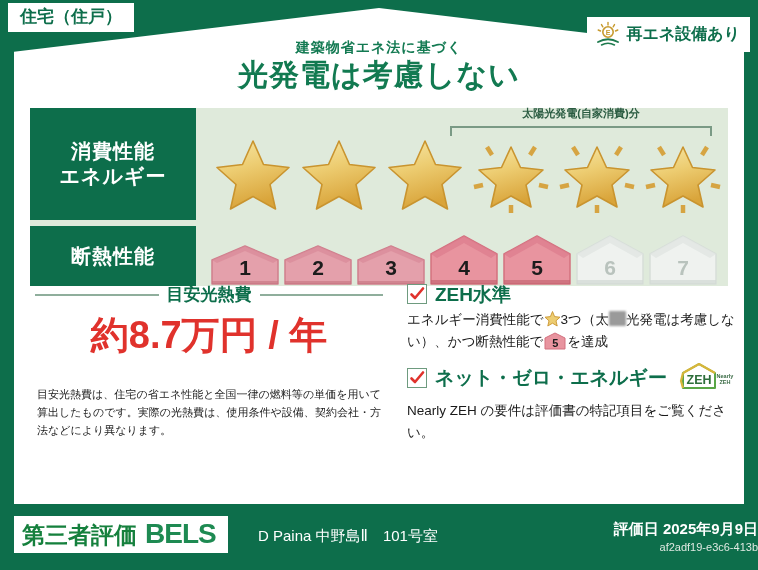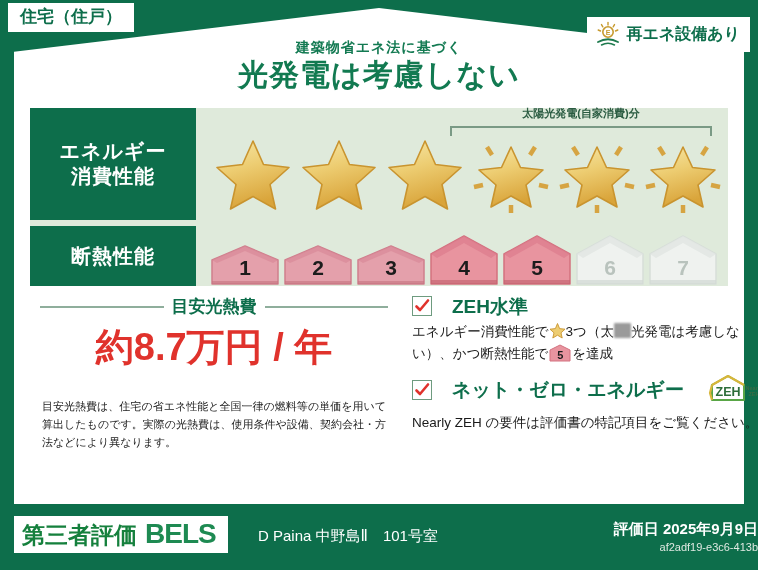--- a/index.html
+++ b/index.html
@@ -122,22 +122,23 @@
   .seg svg{display:block;}
   .seg .num{
     position:absolute;left:0;right:0;bottom:8px;text-align:center;
     font-size:21px;font-weight:bold;line-height:1;
   }
   .seg.on .num{color:#1c1c1c;}
   .seg.off .num{color:#b9c3bd;}
 
   
   .cols{
-    position:absolute;left:16px;top:194px;width:700px;height:196px;
+    position:absolute;left:16px;top:182px;width:700px;height:196px;
     display:flex;
+    justify-content:center;
   }
   .col-left{width:368px;flex:0 0 368px;position:relative;padding-top:4px;}
   .col-right{flex:1;position:relative;padding-top:2px;padding-left:14px;box-sizing:border-box;}
 
   .cost-head{
     display:flex;align-items:center;gap:8px;justify-content:center;
     padding:0 10px;
   }
   .cost-head .line{flex:1;height:2px;background:#8fae9c;}
   .cost-head .t{
@@ -147,21 +148,21 @@
     text-align:center;margin-top:12px;
     font-size:38px;font-weight:bold;color:#e0322c;letter-spacing:0px;line-height:1.1;
   }
   .cost-note{
     margin-top:28px;padding:0 12px;
     font-size:11px;color:#222222;line-height:1.65;text-align:justify;
   }
 
   .check-item{margin-bottom:4px;}
   .check-head{
-    display:flex;align-items:center;gap:20px;
+    display:flex;align-items:center;gap:8px;
   }
   .checkbox{
     width:20px;height:20px;flex:0 0 20px;
     border:1.5px solid #6e9b7f;background:#ffffff;
     position:relative;box-sizing:border-box;
   }
   .checkbox svg{position:absolute;left:1px;top:1px;}
   .check-title{
     font-size:19px;font-weight:bold;color:#0d6e4b;white-space:nowrap;line-height:1;
   }
@@ -250,22 +251,22 @@
     <div class="title-sub">建築物省エネ法に基づく</div>
     <div class="title-main">光発電は考慮しない</div>
   </div>
 
   <div class="card">
 
     <div class="perf">
 
       <div class="row energy-row">
         <div class="row-label">
+          <div>消費性能</div>
           <div>エネルギー</div>
-          <div>消費性能</div>
         </div>
         <div class="row-body">
           <div class="solar-caption">太陽光発電(自家消費)分</div>
           <div class="solar-bracket"></div>
           <div class="stars">
 
             <div class="star-cell">
               <svg viewBox="0 0 86 86" aria-hidden="true">
                 <defs>
                   <linearGradient id="g1" x1="0" y1="0" x2="0.3" y2="1">

